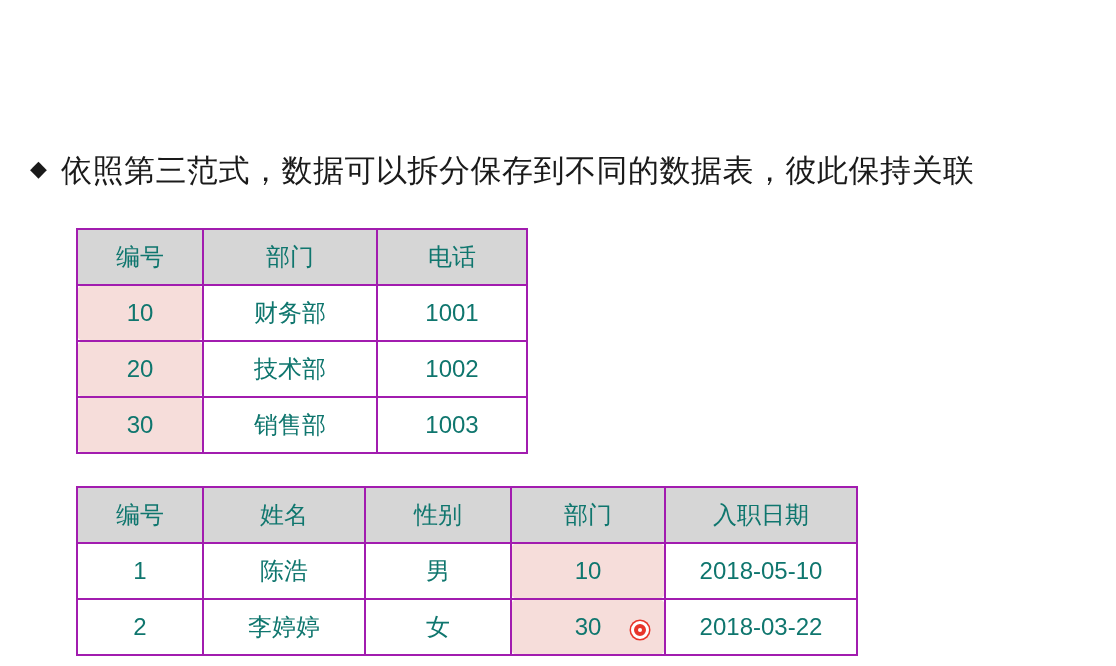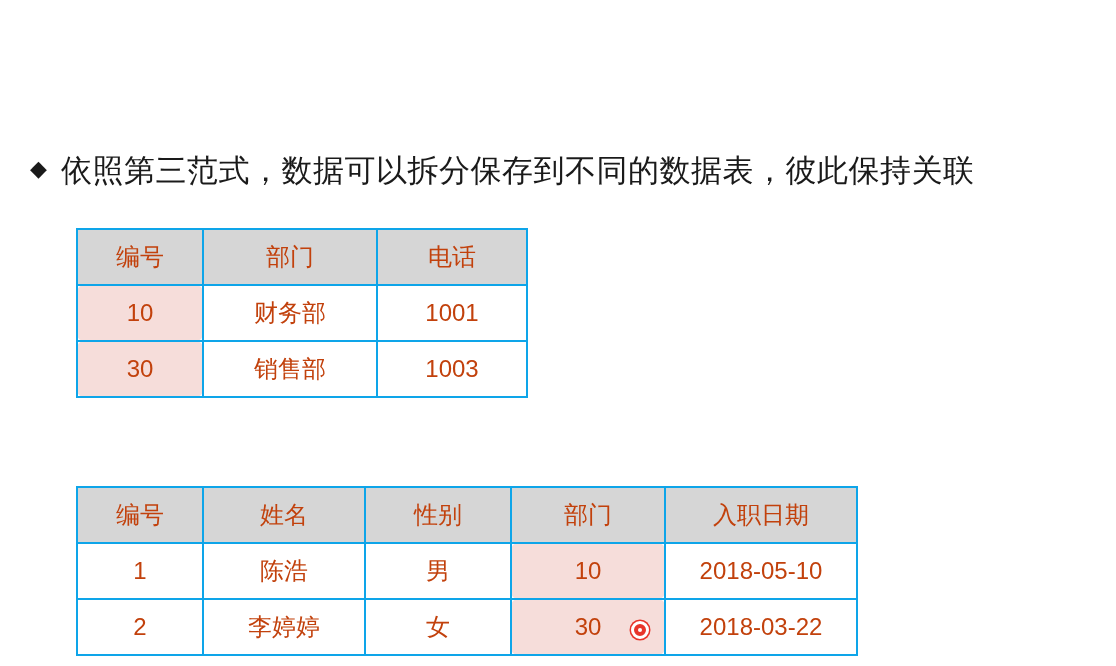--- a/index.html
+++ b/index.html
@@ -58,26 +58,26 @@
     letter-spacing: 0.5px;
     white-space: nowrap;
   }
 
   table.sheet {
     border-collapse: collapse;
     position: absolute;
     background: #ffffff;
   }
   table.sheet td, table.sheet th {
-    border: 2px solid #0ea5e9;
+    border: 2px solid #a21caf;
     text-align: center;
     vertical-align: middle;
     font-weight: normal;
     font-size: 24px;
-    color: #c2410c;
+    color: #0f766e;
     padding: 0;
   }
   table.sheet .hdr {
     background: #d6d6d6;
     font-size: 24px;
     height: 54px;
   }
   table.sheet td {
     height: 54px;
     border-radius: 7px;
@@ -147,20 +147,25 @@
         <th class="hdr c3">电话</th>
       </tr>
     </thead>
     <tbody>
       <tr>
         <td class="c1 key-col">10</td>
         <td class="c2">财务部</td>
         <td class="c3">1001</td>
       </tr>
       <tr>
+        <td class="c1 key-col">20</td>
+        <td class="c2">技术部</td>
+        <td class="c3">1002</td>
+      </tr>
+      <tr>
         <td class="c1 key-col">30</td>
         <td class="c2">销售部</td>
         <td class="c3">1003</td>
       </tr>
     </tbody>
   </table>
 
   <table class="sheet" id="emp-table">
     <thead>
       <tr>

